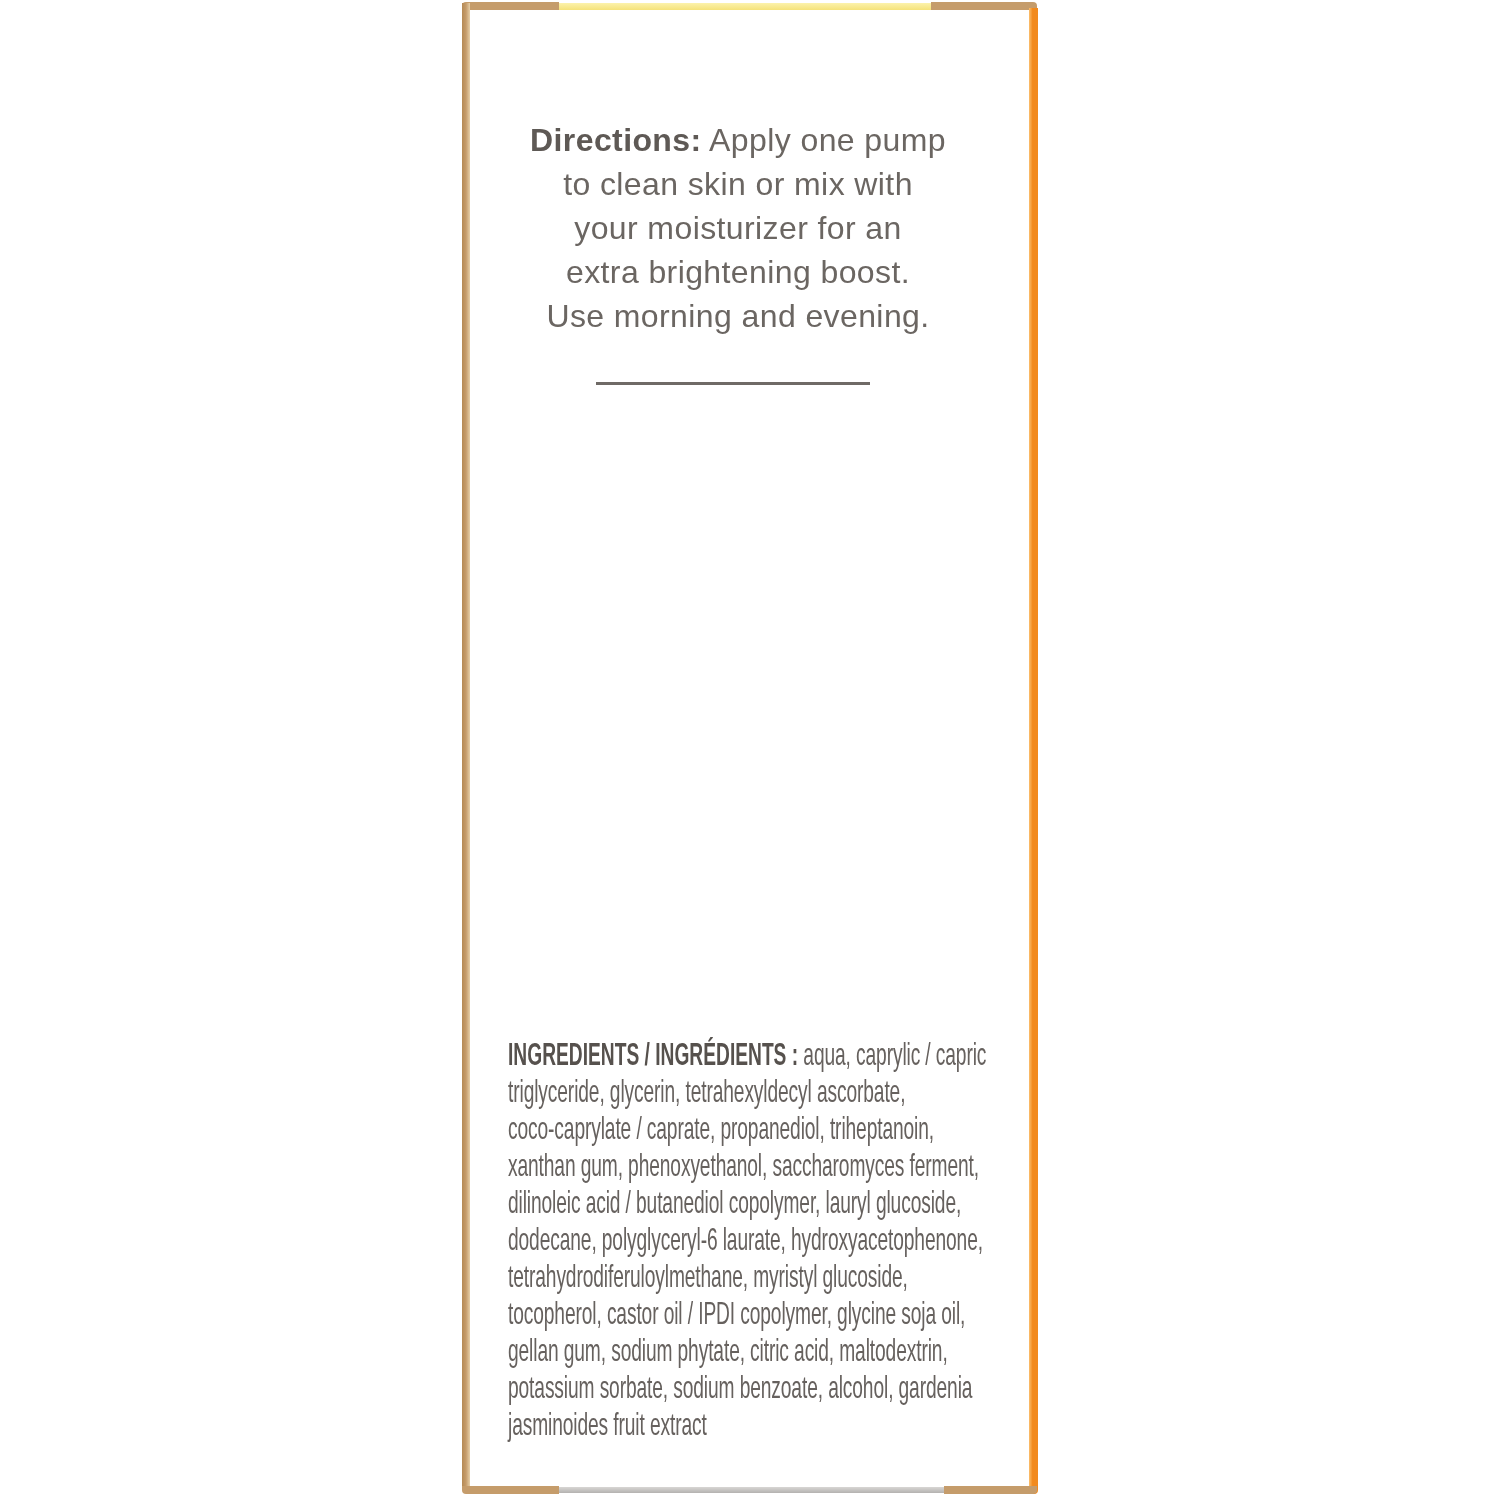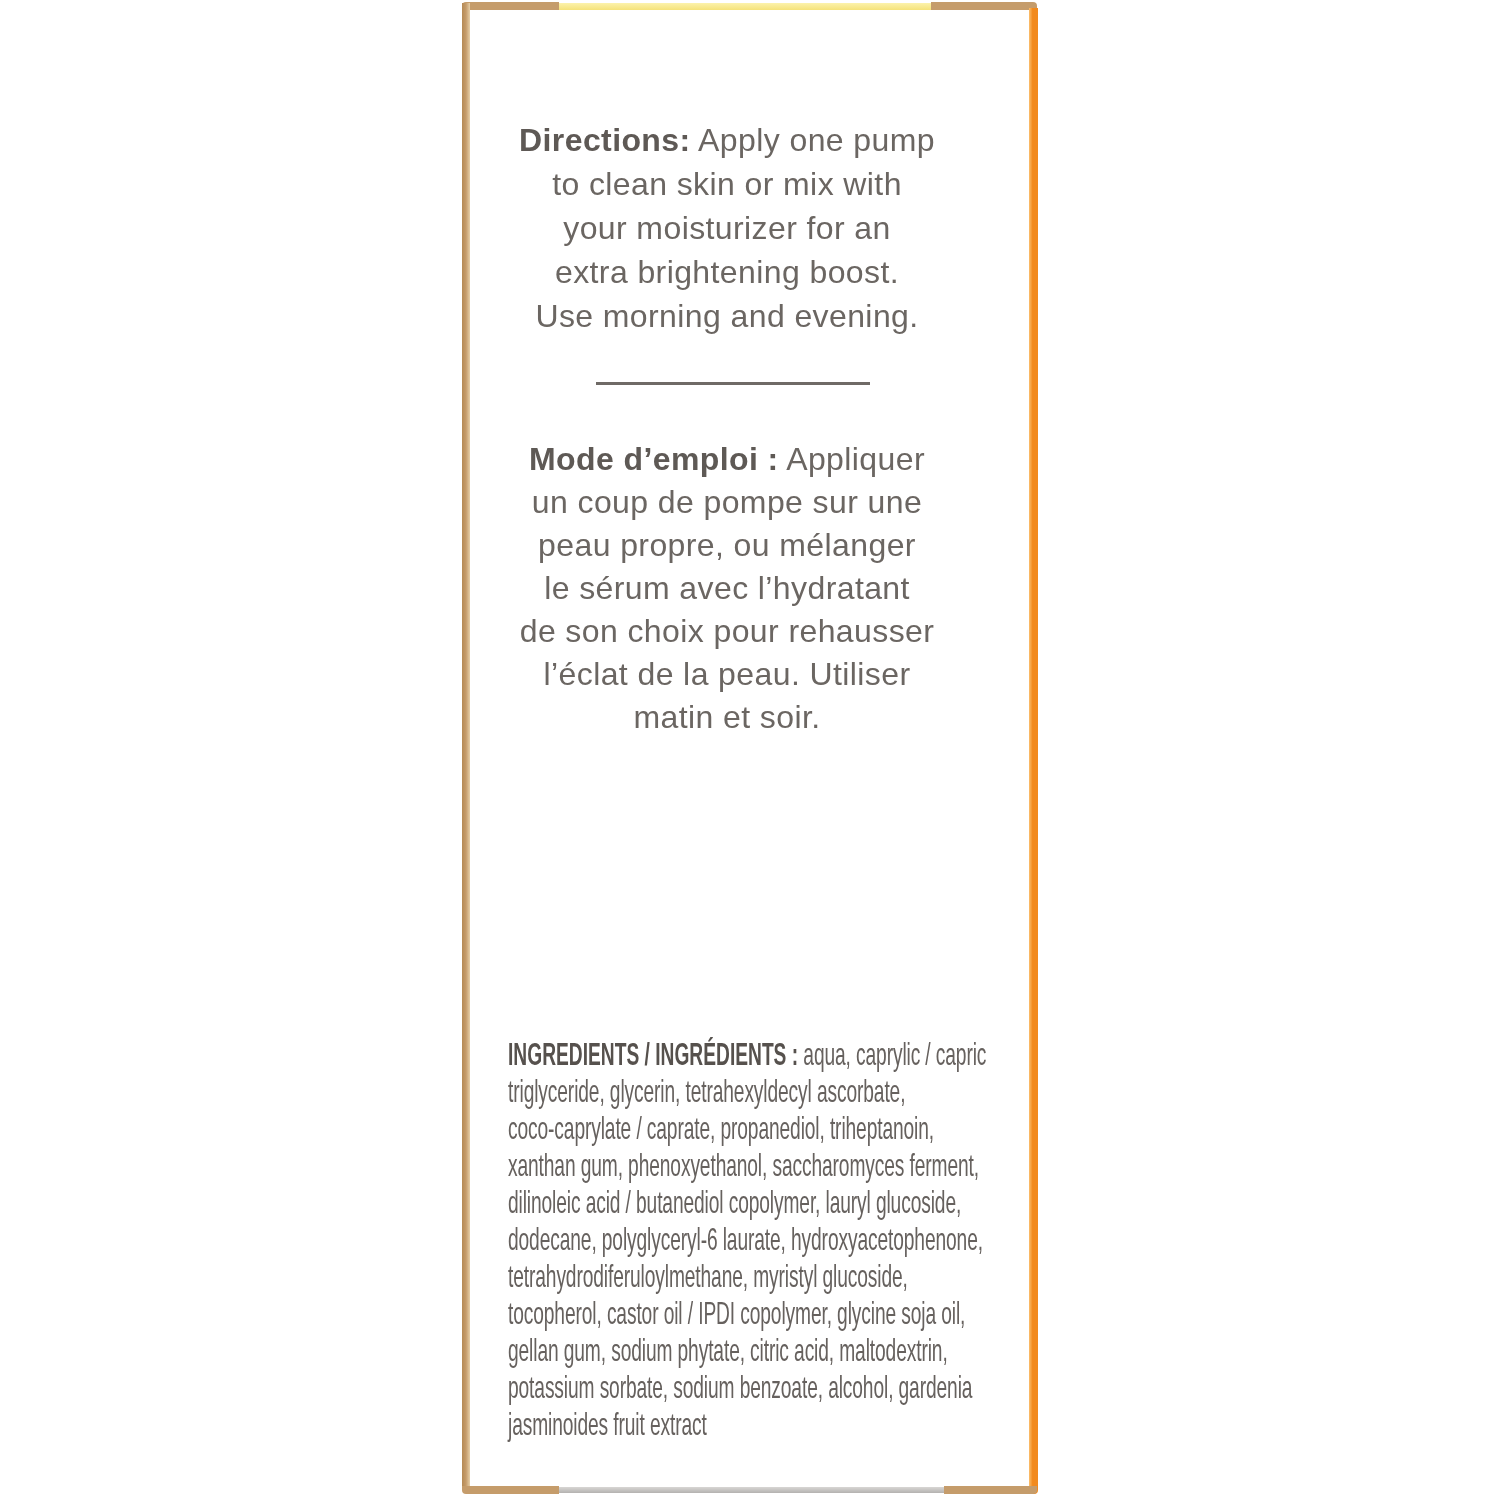--- a/index.html
+++ b/index.html
@@ -55,21 +55,21 @@
     background: linear-gradient(to bottom, #d8d6d4, var(--edge_gray));
   }
   .edge-bottom-right {
     left: 944px; top: 1486px; width: 93px; height: 8px;
     background: var(--edge_tan);
     border-bottom-right-radius: 4px;
   }
   
   .txt {
     position: absolute;
-    left: 449px;
+    left: 460px;
     width: 556px;
     text-align: center;
     color: var(--text_gray);
     font-size: 32px;
     letter-spacing: 0.4px;
     margin: 0;
   }
   .txt strong {
     color: #5e5955;
     font-weight: bold;
@@ -112,17 +112,16 @@
   <div class="edge edge-left"></div>
   <div class="edge edge-right"></div>
   <div class="edge edge-bottom-left"></div>
   <div class="edge edge-bottom-gray"></div>
   <div class="edge edge-bottom-right"></div>
 
   <p class="txt en"><strong>Directions:</strong> Apply one pump<br> to clean skin or mix with<br> your moisturizer for an<br> extra brightening boost.<br> Use morning and evening.</p>
 
   <div class="divider"></div>
 
-  <p class="txt fr"><strong>Mode d’emploi :</strong> Appliquer<br> un coup de pompe sur une<br> peau propre, ou mélanger<br> le sérum avec l’hydratant<br> de son choix pour rehausser<br> l’éclat de la peau. Utiliser<br> matin et soir.</p>
 
   <p class="ingredients"><strong>INGREDIENTS / INGRÉDIENTS :</strong> aqua, caprylic / capric<br> triglyceride, glycerin, tetrahexyldecyl ascorbate,<br> coco-caprylate / caprate, propanediol, triheptanoin,<br> xanthan gum, phenoxyethanol, saccharomyces ferment,<br> dilinoleic acid / butanediol copolymer, lauryl glucoside,<br> dodecane, polyglyceryl-6 laurate, hydroxyacetophenone,<br> tetrahydrodiferuloylmethane, myristyl glucoside,<br> tocopherol, castor oil / IPDI copolymer, glycine soja oil,<br> gellan gum, sodium phytate, citric acid, maltodextrin,<br> potassium sorbate, sodium benzoate, alcohol, gardenia<br> jasminoides fruit extract</p>
 
 </div>
 
 </body></html>

